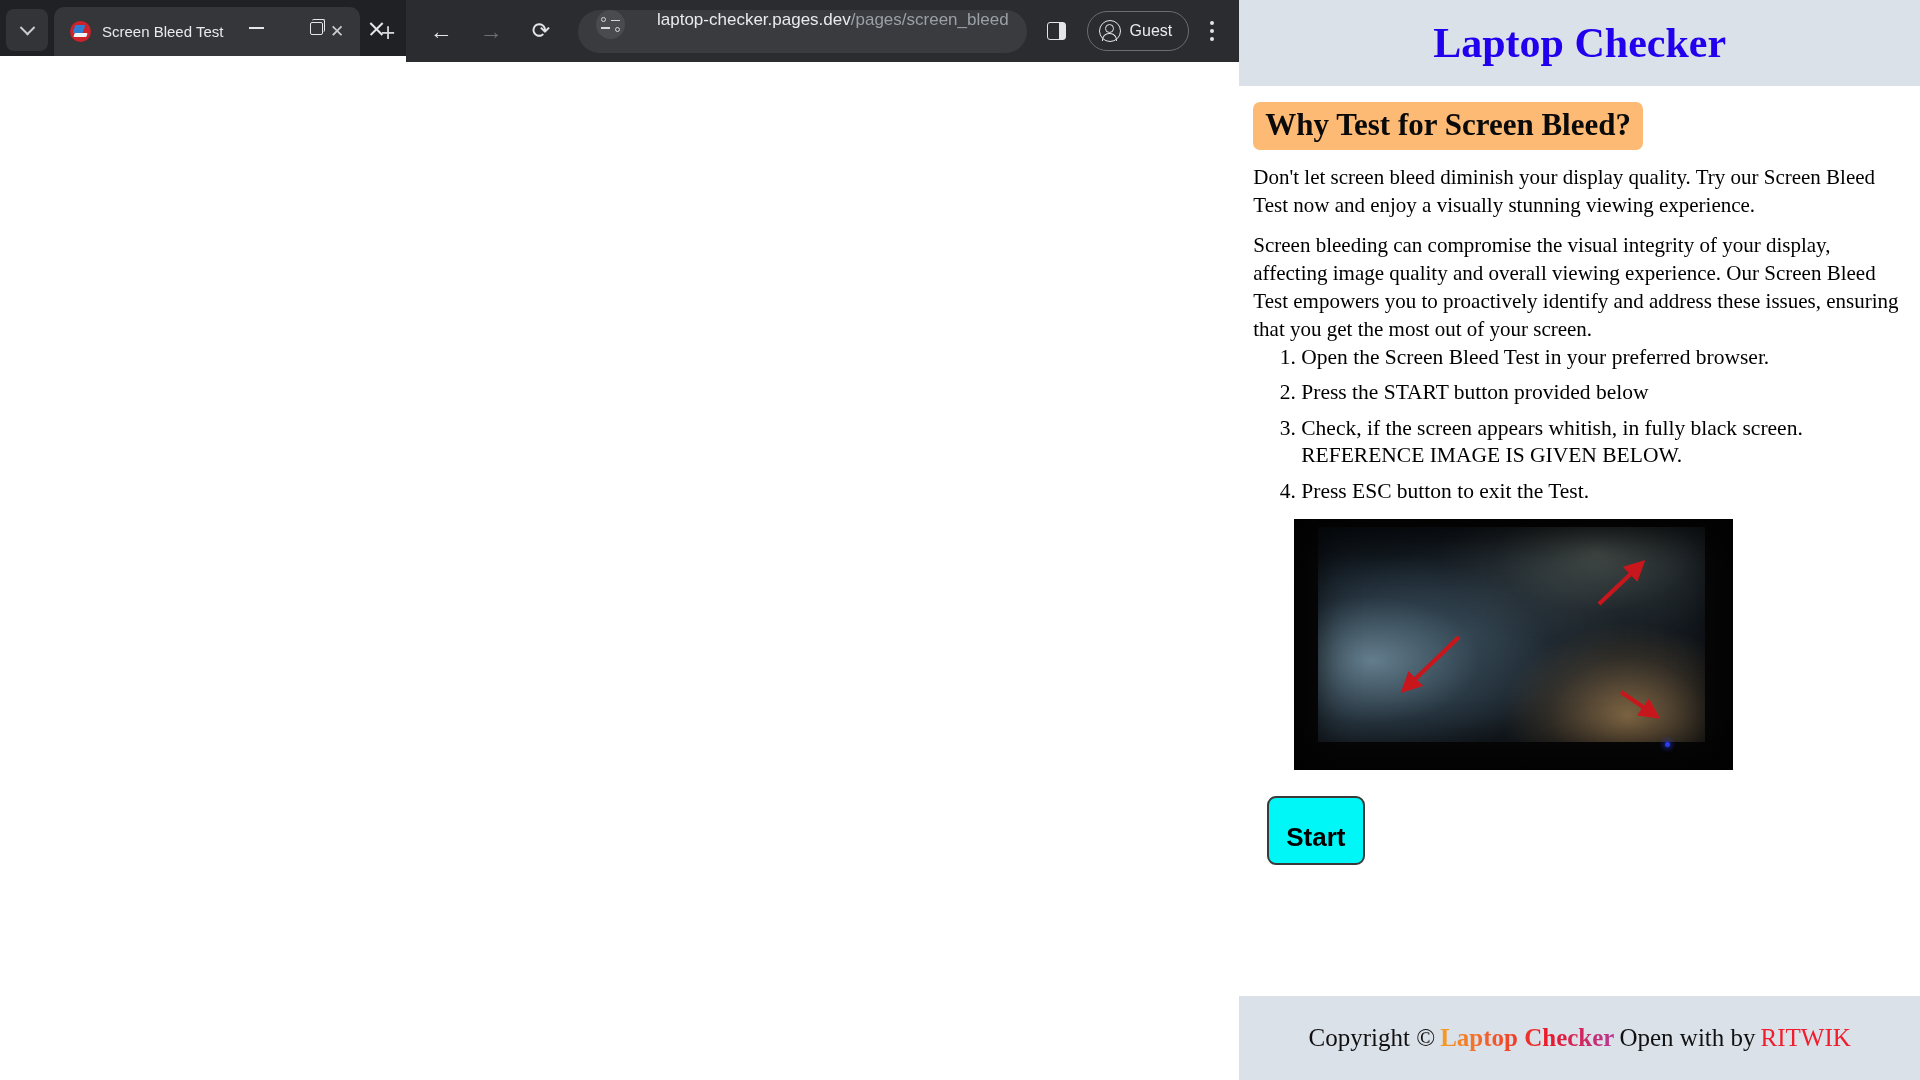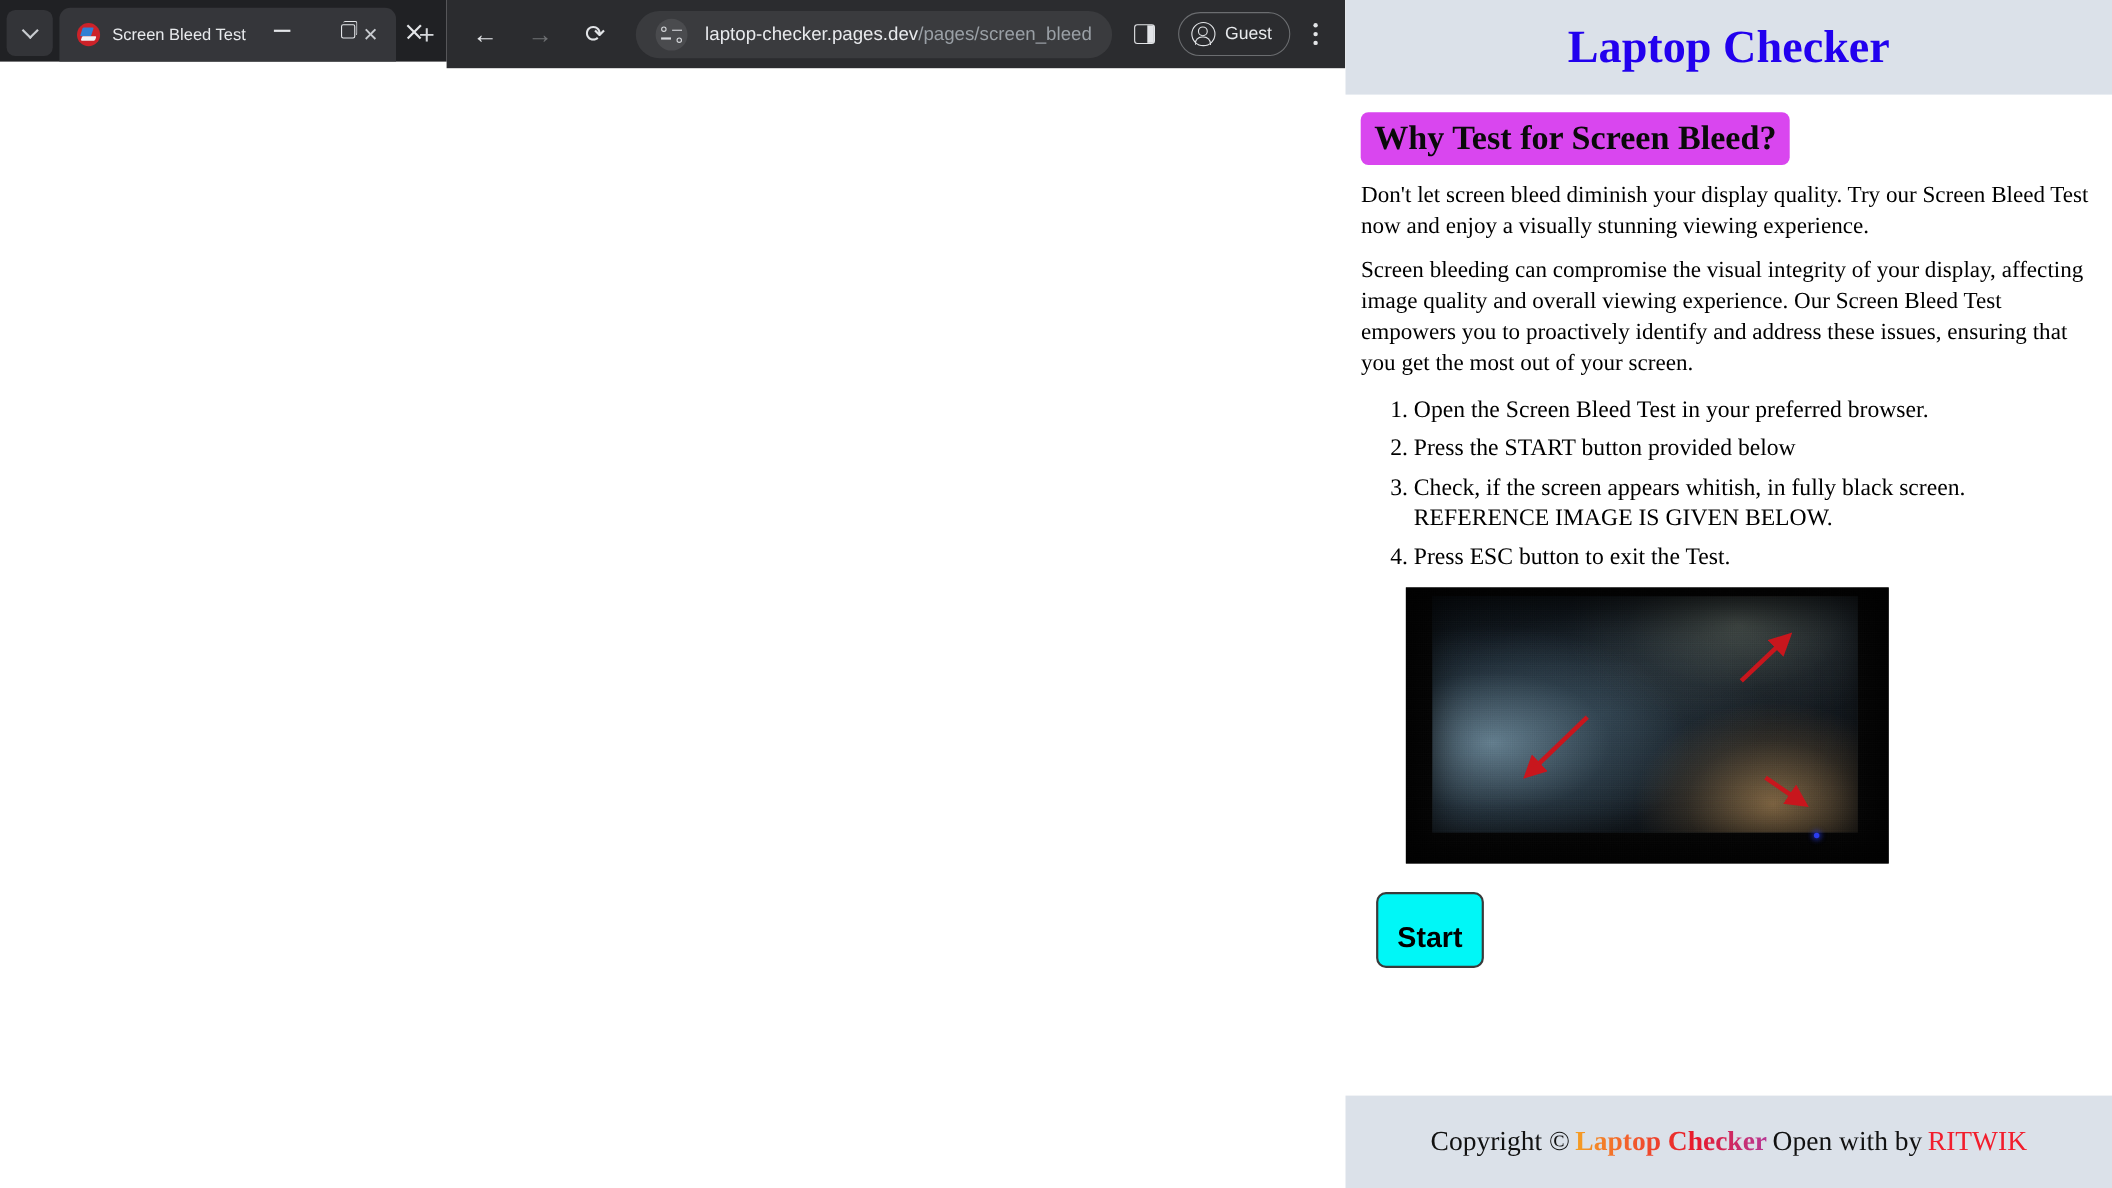--- a/index.html
+++ b/index.html
@@ -94,24 +94,25 @@
   .navbtn { width: 42px; height: 42px; border-radius: 50%; display: flex; align-items: center;
             justify-content: center; cursor: pointer; flex: none; margin-right: 8px; }
   .arrow-glyph { font-size: 23px; line-height: 1; color: #e3e5e8; }
   .arrow-glyph.dim { color: #6e7073; }
   .reload-glyph { font-size: 22px; color: #e3e5e8; line-height: 1; }
   .omnibox {
     flex: 1;
     height: 43px;
     background: #3a3b3e;
     border-radius: 22px;
-    display: flex; align-items: center;
+    display: flex; 
     padding: 0 18px;
     margin: 0 10px 0 8px;
     cursor: text;
+    gap: 16px;
   }
   .site-info {
     width: 29px; height: 29px; border-radius: 50%; background: #4a4b4e;
     display: flex; align-items: center; justify-content: center; flex: none;
     position: relative;
   }
   .si-l1, .si-l2 { position: absolute; height: 1.8px; background: #d6d8db; }
   .si-l1 { width: 9px; top: 10px; right: 5px; }
   .si-l2 { width: 9px; bottom: 10px; left: 5px; }
   .si-d1, .si-d2 { position: absolute; width: 5px; height: 5px; border: 1.6px solid #d6d8db; border-radius: 50%; background:#4a4b4e; }
@@ -147,40 +148,39 @@
   }
   .page-title {
     color: #2200ee;
     font-size: 42px;
     font-weight: bold;
     font-family: "Liberation Serif", serif;
   }
   .content { padding: 0 14px; }
   .section-heading {
     display: inline-block;
-    background: #d946ef;
+    background: #fdba74;
     border-radius: 7px;
     padding: 5px 12px 7px 12px;
     font-size: 31px;
     font-weight: bold;
     color: #0a0a0a;
     font-family: "Liberation Serif", serif;
   }
   .h-why { margin-top: 16px; }
   .h-how { margin-top: 22px; }
   .para {
     font-size: 21px;
     color: #000;
     line-height: 1.33;
     margin-top: 12px;
     max-width: 1898px;
   }
   .para.p2 { margin-top: 14px; }
   ol.steps {
-    margin-top: 15px;
     padding-left: 48px;
     font-size: 21.5px;
     color: #000;
   }
   ol.steps li { margin-bottom: 8px; line-height: 1.28; }
   ol.steps b { font-weight: normal; text-align: right; }
 
   
   .photo {
     width: 439px; height: 251px;

